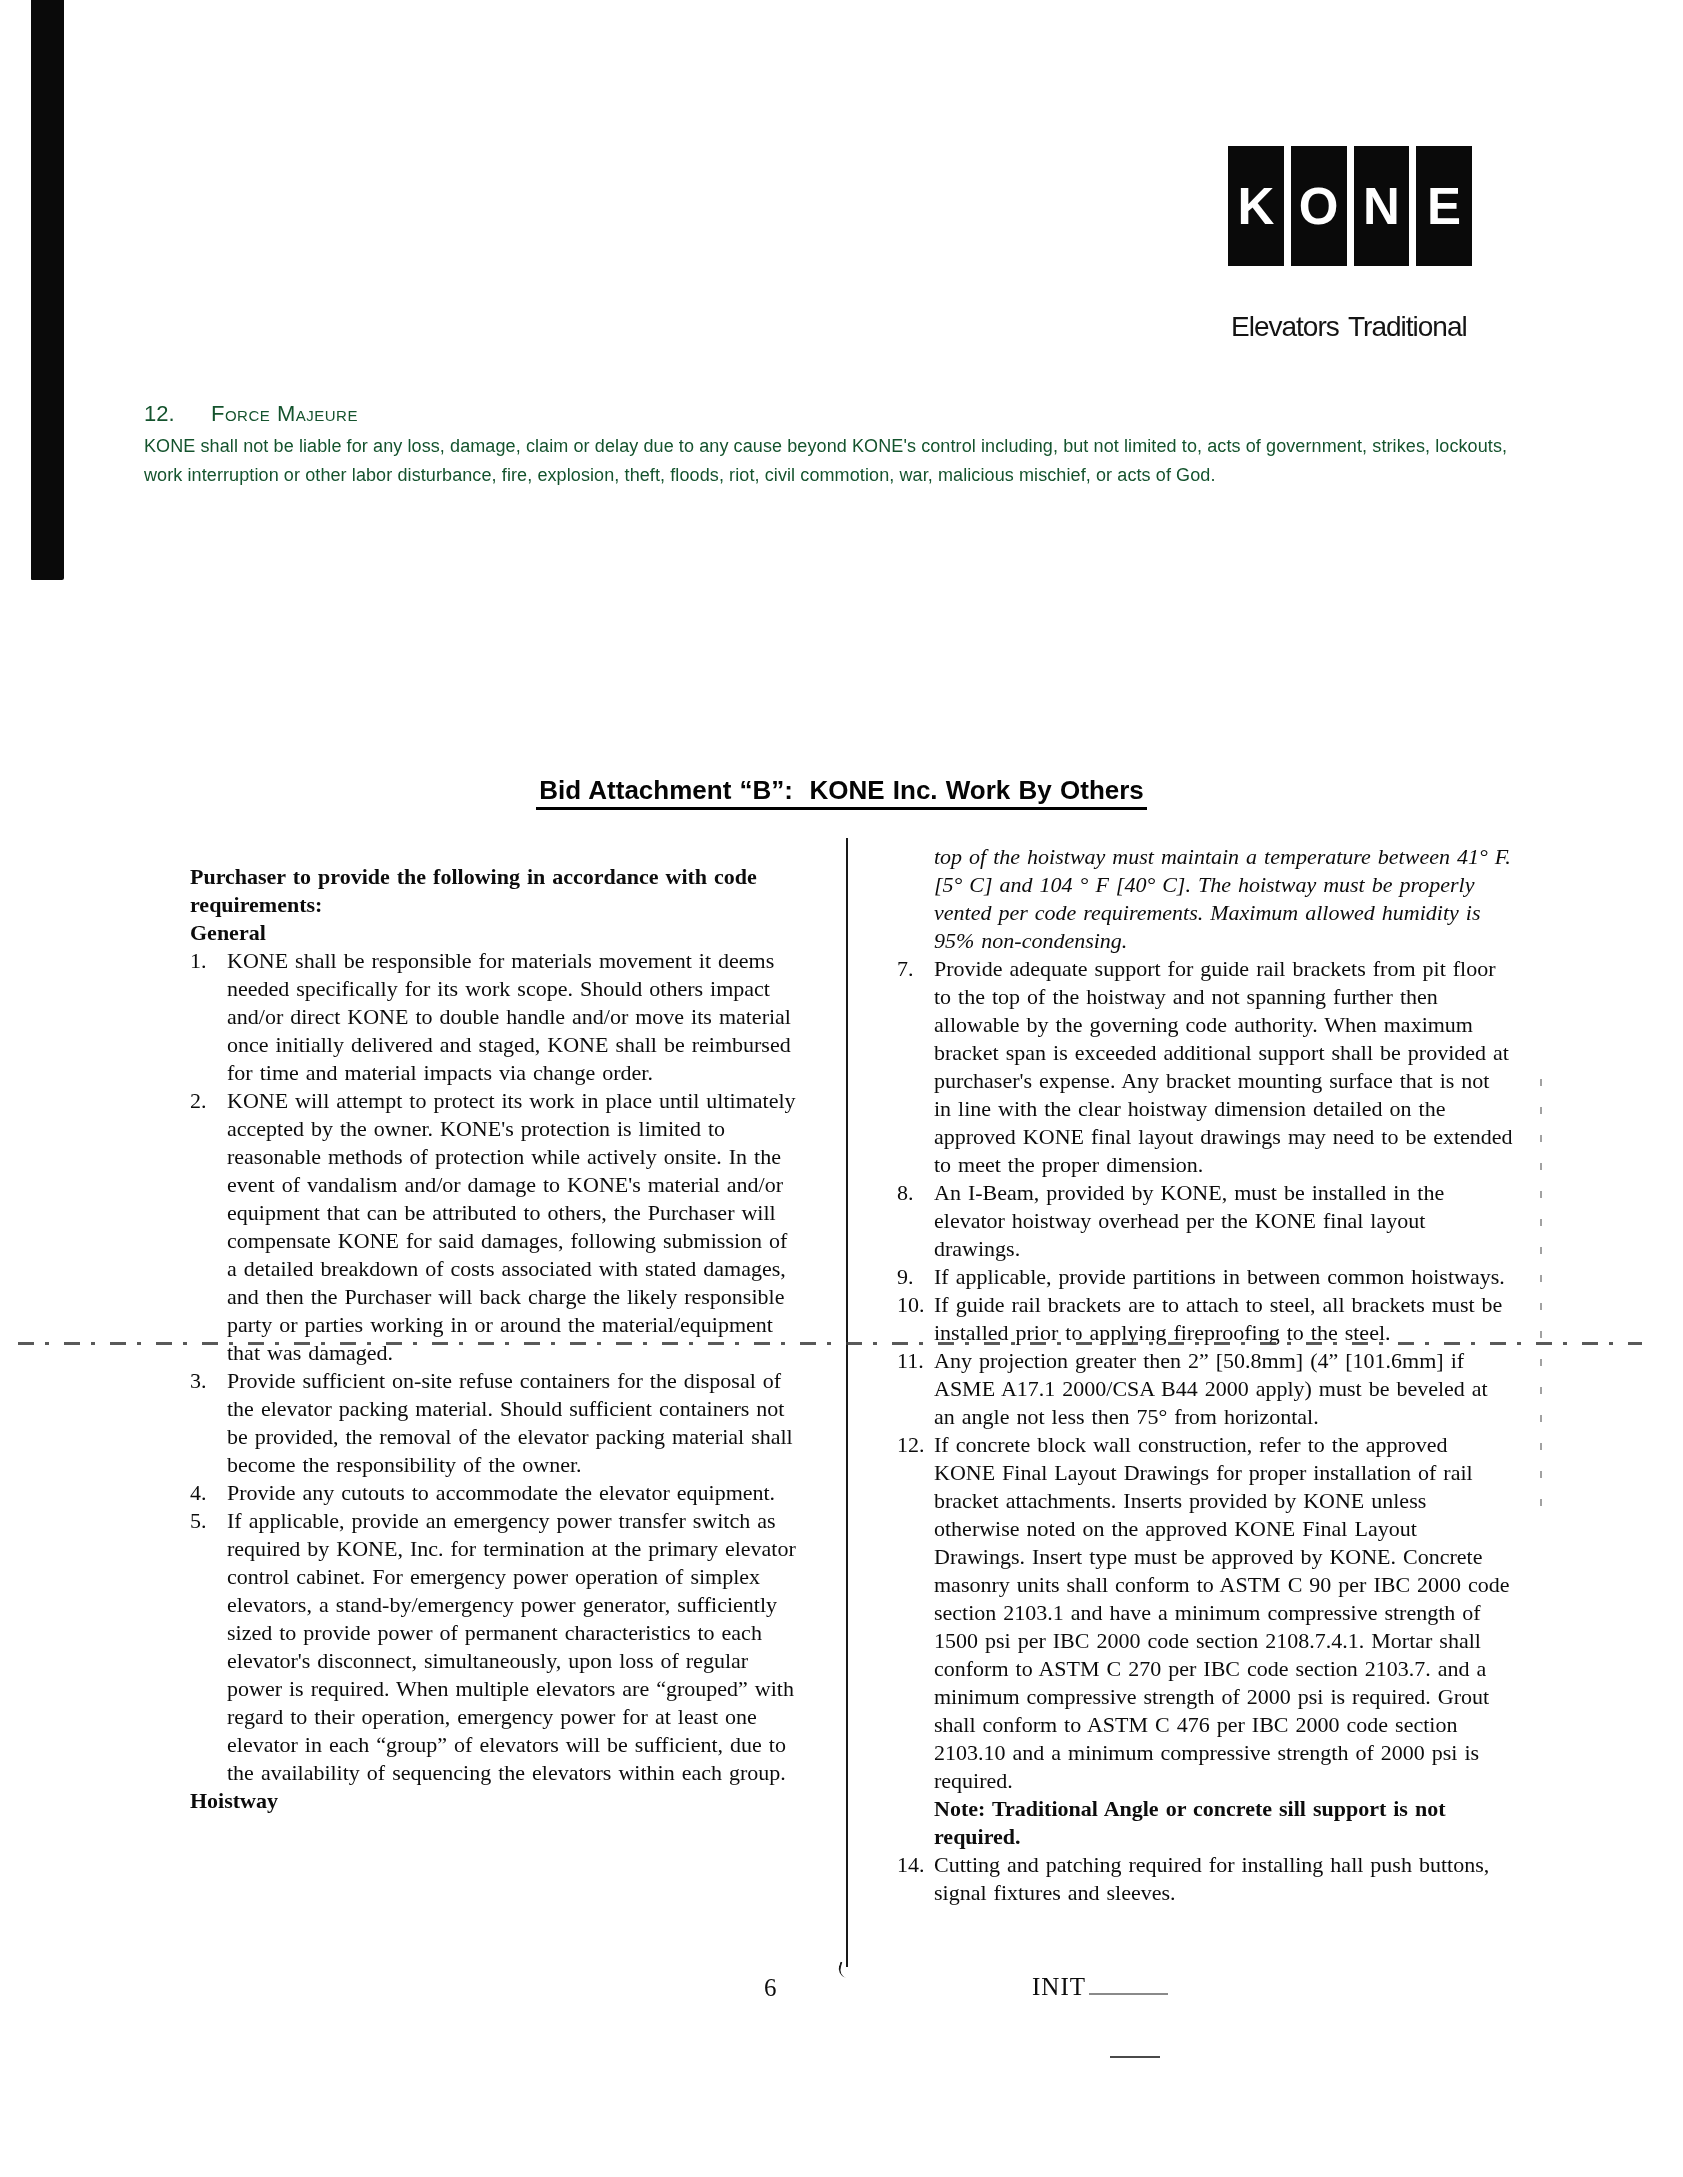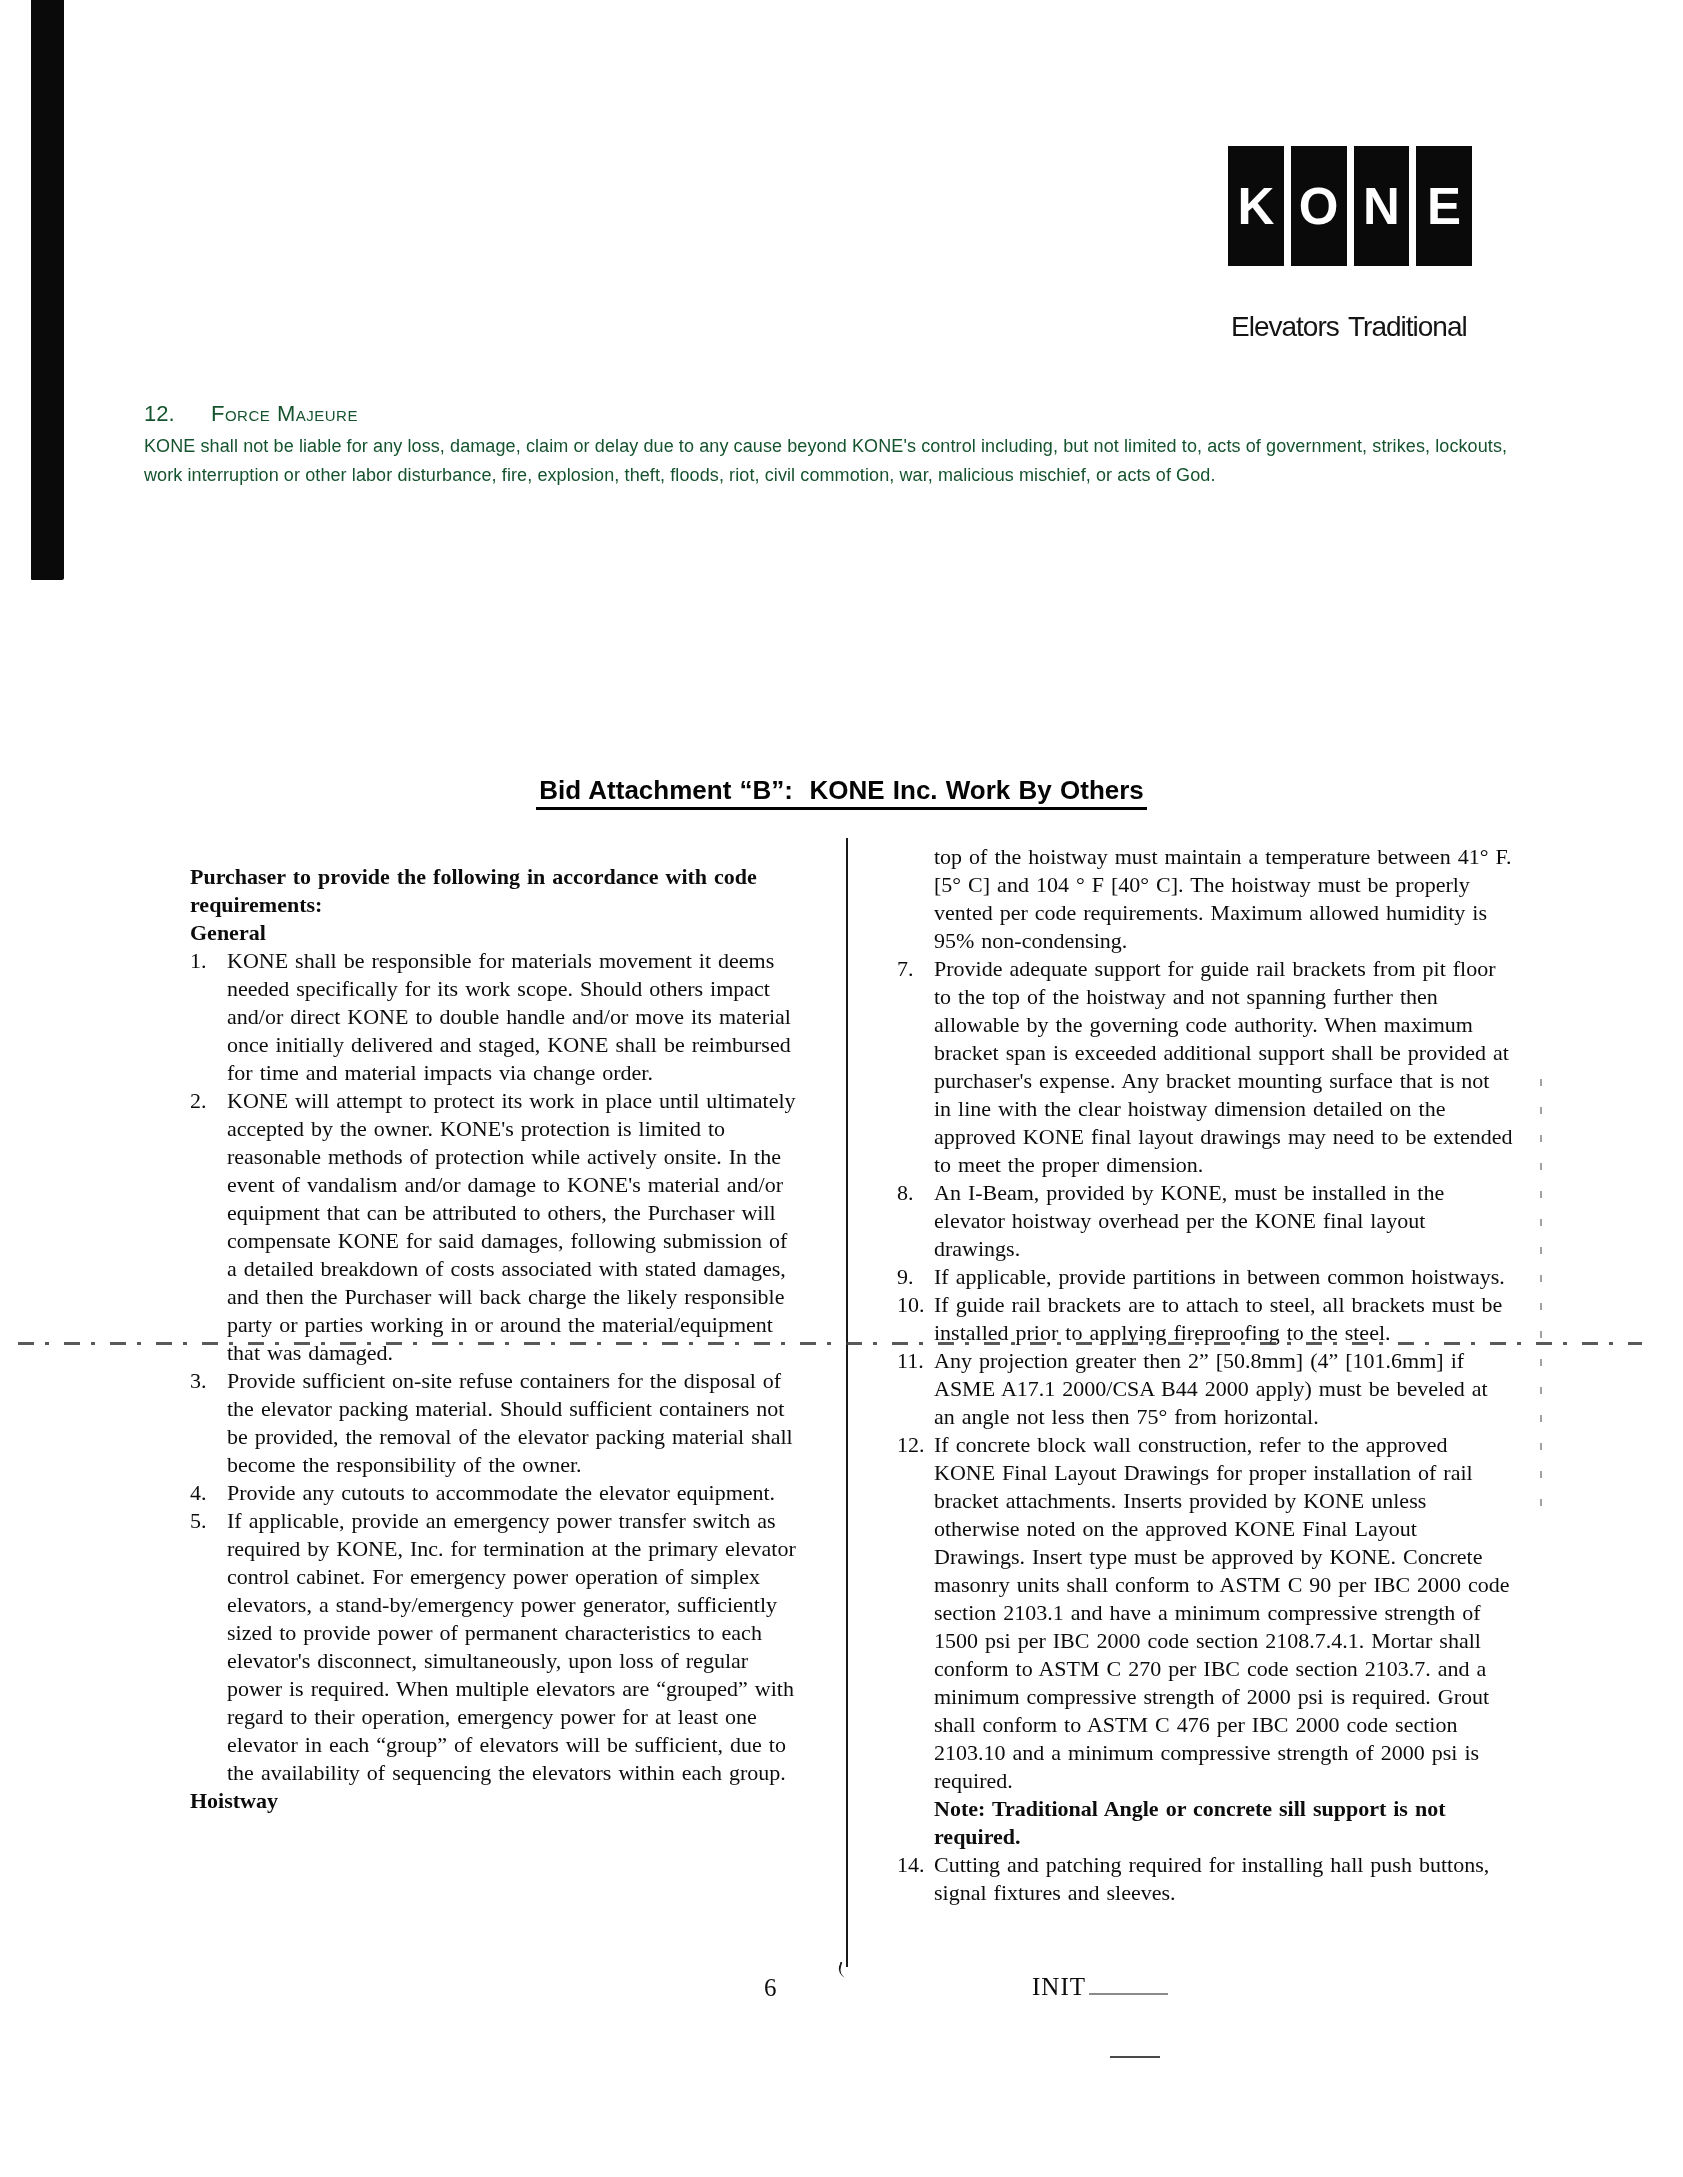--- a/index.html
+++ b/index.html
@@ -28,21 +28,21 @@
     font-family:"Liberation Sans",sans-serif;font-weight:700;font-size:26px;color:#050505;}
   .attach-heading .u{border-bottom:3px solid #000;padding:0 3px 2px 3px;word-spacing:1px;}
 
   
   .col{position:absolute;font-size:22px;line-height:28px;word-spacing:1.5px;}
   .col-left{left:190px;top:863px;width:614px;}
   .col-right{left:897px;top:843px;width:616px;}
   .bold{font-weight:700;}
   .item{padding-left:37px;text-indent:-37px;}
   .item .num{display:inline-block;width:37px;text-indent:0;}
-  .cont{padding-left:37px;}
+  .cont{padding-left:37px;font-style:italic;}
   .note{padding-left:37px;font-weight:700;}
 
   
   .divider{position:absolute;left:846px;top:838px;width:2px;height:1129px;background:#191919;}
   .divider:after{content:"";position:absolute;left:-8px;top:1125px;width:10px;height:14px;
     border-left:2px solid #191919;border-bottom:0;border-radius:0 0 0 10px;transform:rotate(18deg);}
 
   
   .dash-line{position:absolute;left:18px;top:1342px;width:1624px;height:3px;opacity:.85;
     background:repeating-linear-gradient(90deg,#3c3c3c 0 16px,transparent 16px 27px,#3c3c3c 27px 31px,transparent 31px 46px);}

